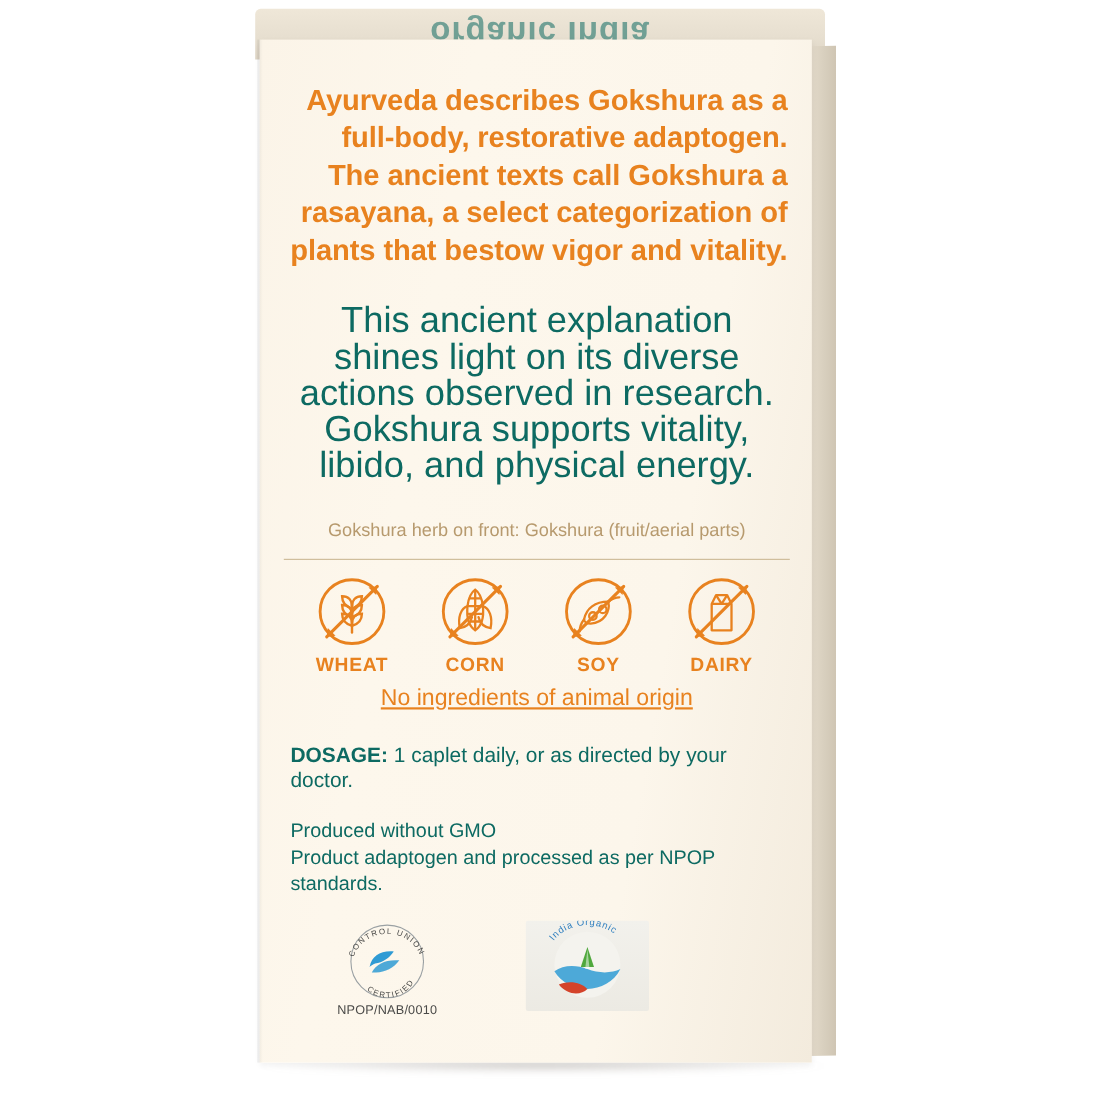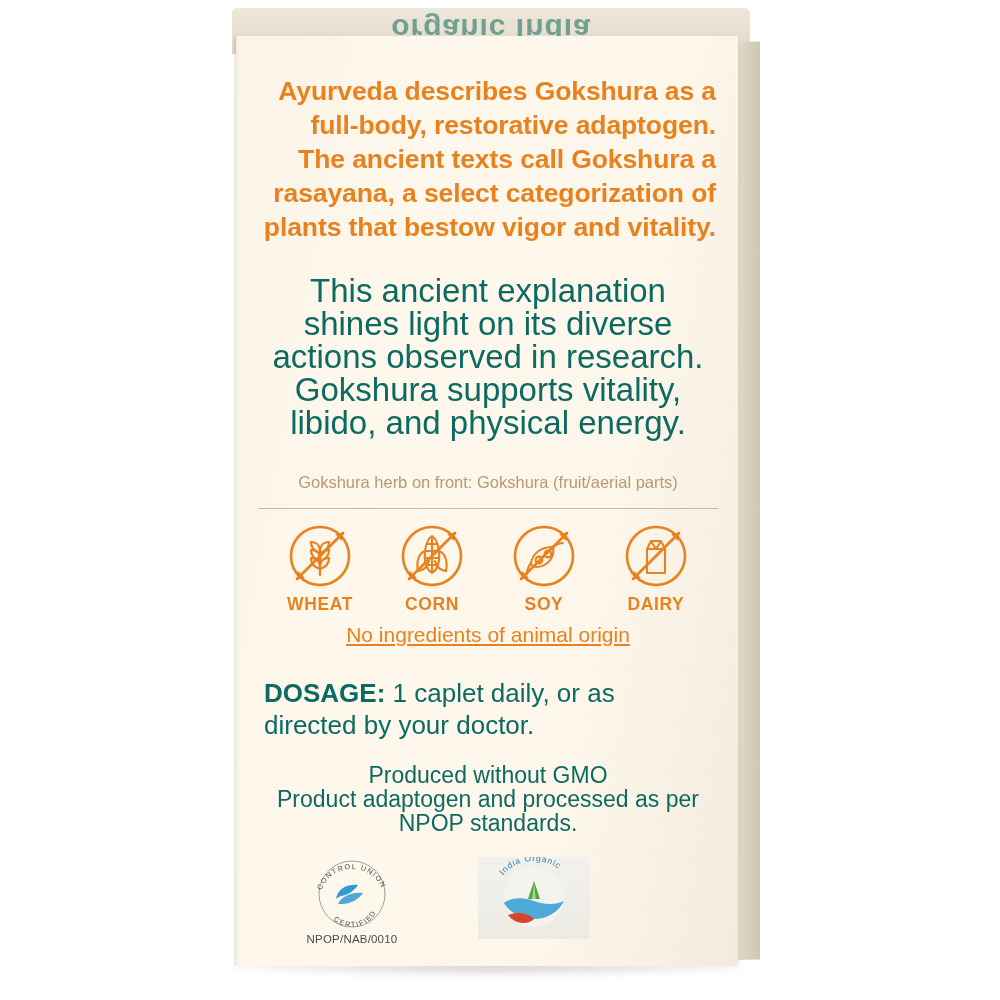--- a/index.html
+++ b/index.html
@@ -163,33 +163,33 @@
   .no-animal {
     color: #e8821f;
     font-size: 21px;
     text-align: center;
     margin-top: 8px;
     text-decoration: underline;
   }
 
   .dosage {
     color: #0d6a62;
-    font-size: 26px;
-    line-height: 32px;
+    font-size: 19px;
+    line-height: 22px;
     margin: 30px 12px 0 12px;
     text-align: left;
   }
   .dosage b { font-weight: bold; }
 
   .gmo {
     color: #0d6a62;
-    font-size: 23px;
+    font-size: 18px;
     line-height: 24px;
     margin: 22px 12px 0 12px;
-    text-align: center;
+    text-align: left;
   }
 
   .cert-row {
     display: flex;
     align-items: flex-start;
     gap: 72px;
     margin: 22px 0 0 46px;
   }
 
   .cert-control {

